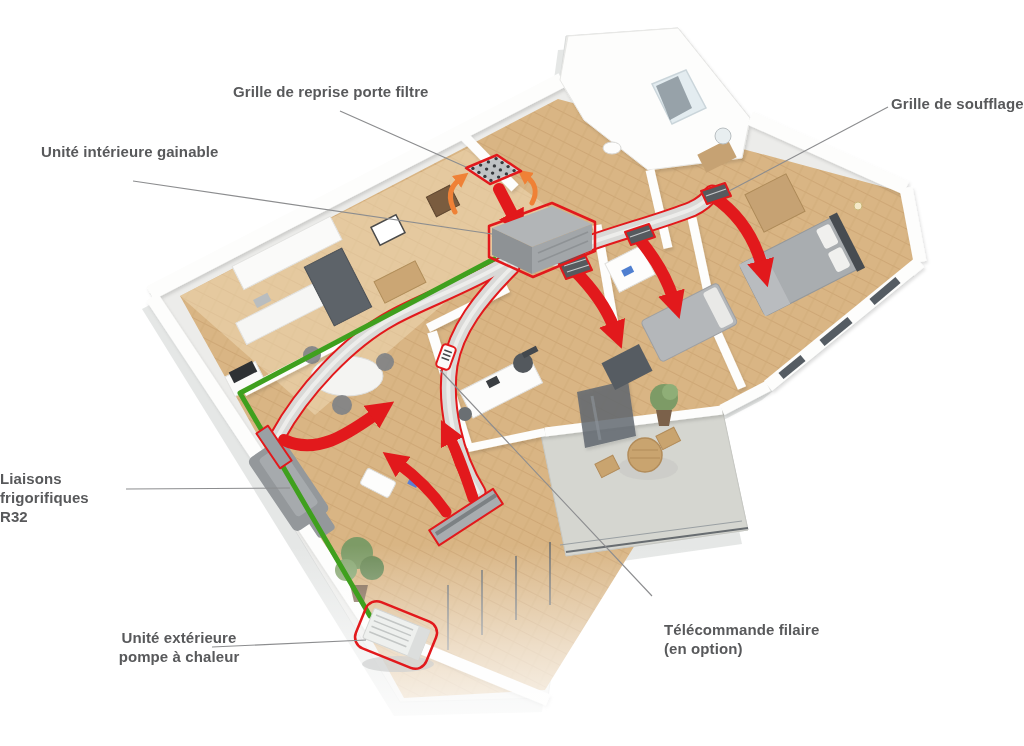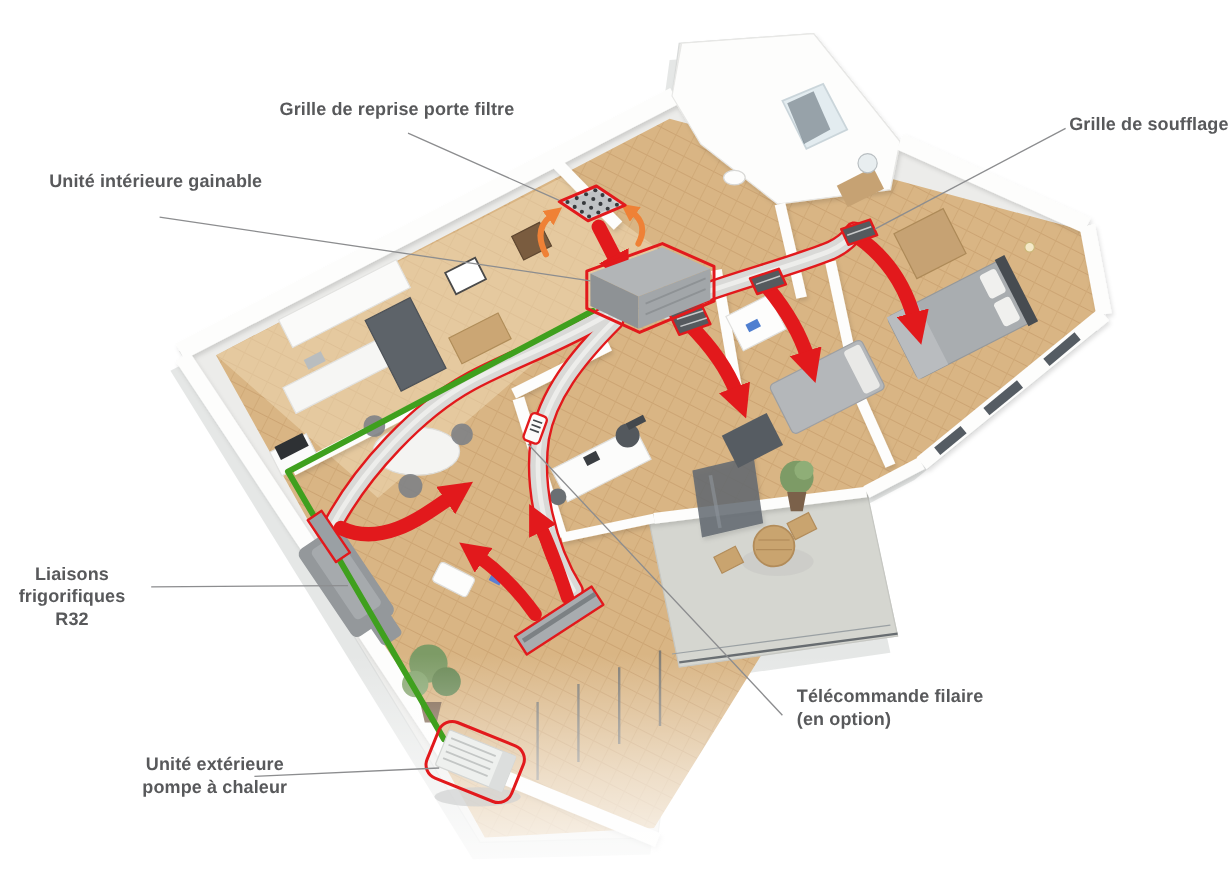--- a/index.html
+++ b/index.html
@@ -6,21 +6,21 @@
   .stage{
     position:relative;width:1024px;height:746px;background:#ffffff;overflow:hidden;
     font-family:"Liberation Sans",sans-serif;
     border-radius:21px;
   }
   .stage svg{position:absolute;left:0;top:0;}
   .lbl{
     position:absolute;color:#58595b;font-size:15px;font-weight:700;line-height:1.28;
     white-space:pre-line;letter-spacing:.1px;
   }
-  .lbl.right{text-align:center;}
+  .lbl.right{text-align:left;}
   .lbl.center{text-align:center;margin-left:32px;}
 </style>
 </head>
 <body>
 
 <div class="stage">
 <svg width="1024" height="746" viewBox="0 0 1024 746">
   <defs>
     <pattern id="planks" width="14" height="13" patternUnits="userSpaceOnUse" patternTransform="rotate(27)">
       <rect width="14" height="13" fill="#d9b584"></rect>
@@ -279,17 +279,17 @@
     <line x1="440" y1="370" x2="652" y2="596"></line>
     <line x1="212" y1="647" x2="366" y2="640"></line>
   </g>
 </svg>
 
   <div class="lbl" style="left:233px; top:82px;">Grille de reprise porte filtre</div>
   <div class="lbl" style="left:891px; top:94px;">Grille de soufflage</div>
   <div class="lbl" style="left:41px;  top:142px;">Unité intérieure gainable</div>
   <div class="lbl right" style="left:0px;   top:469px; width:120px;">Liaisons
 frigorifiques R32</div>
-  <div class="lbl" style="left:664px; top:571px;">Télécommande filaire
+  <div class="lbl" style="left:664px; top:620px;">Télécommande filaire
 (en option)</div>
   <div class="lbl center" style="left:86px;  top:628px; width:122px;">Unité extérieure
 pompe à chaleur</div>
 </div>
 
 </body></html>

